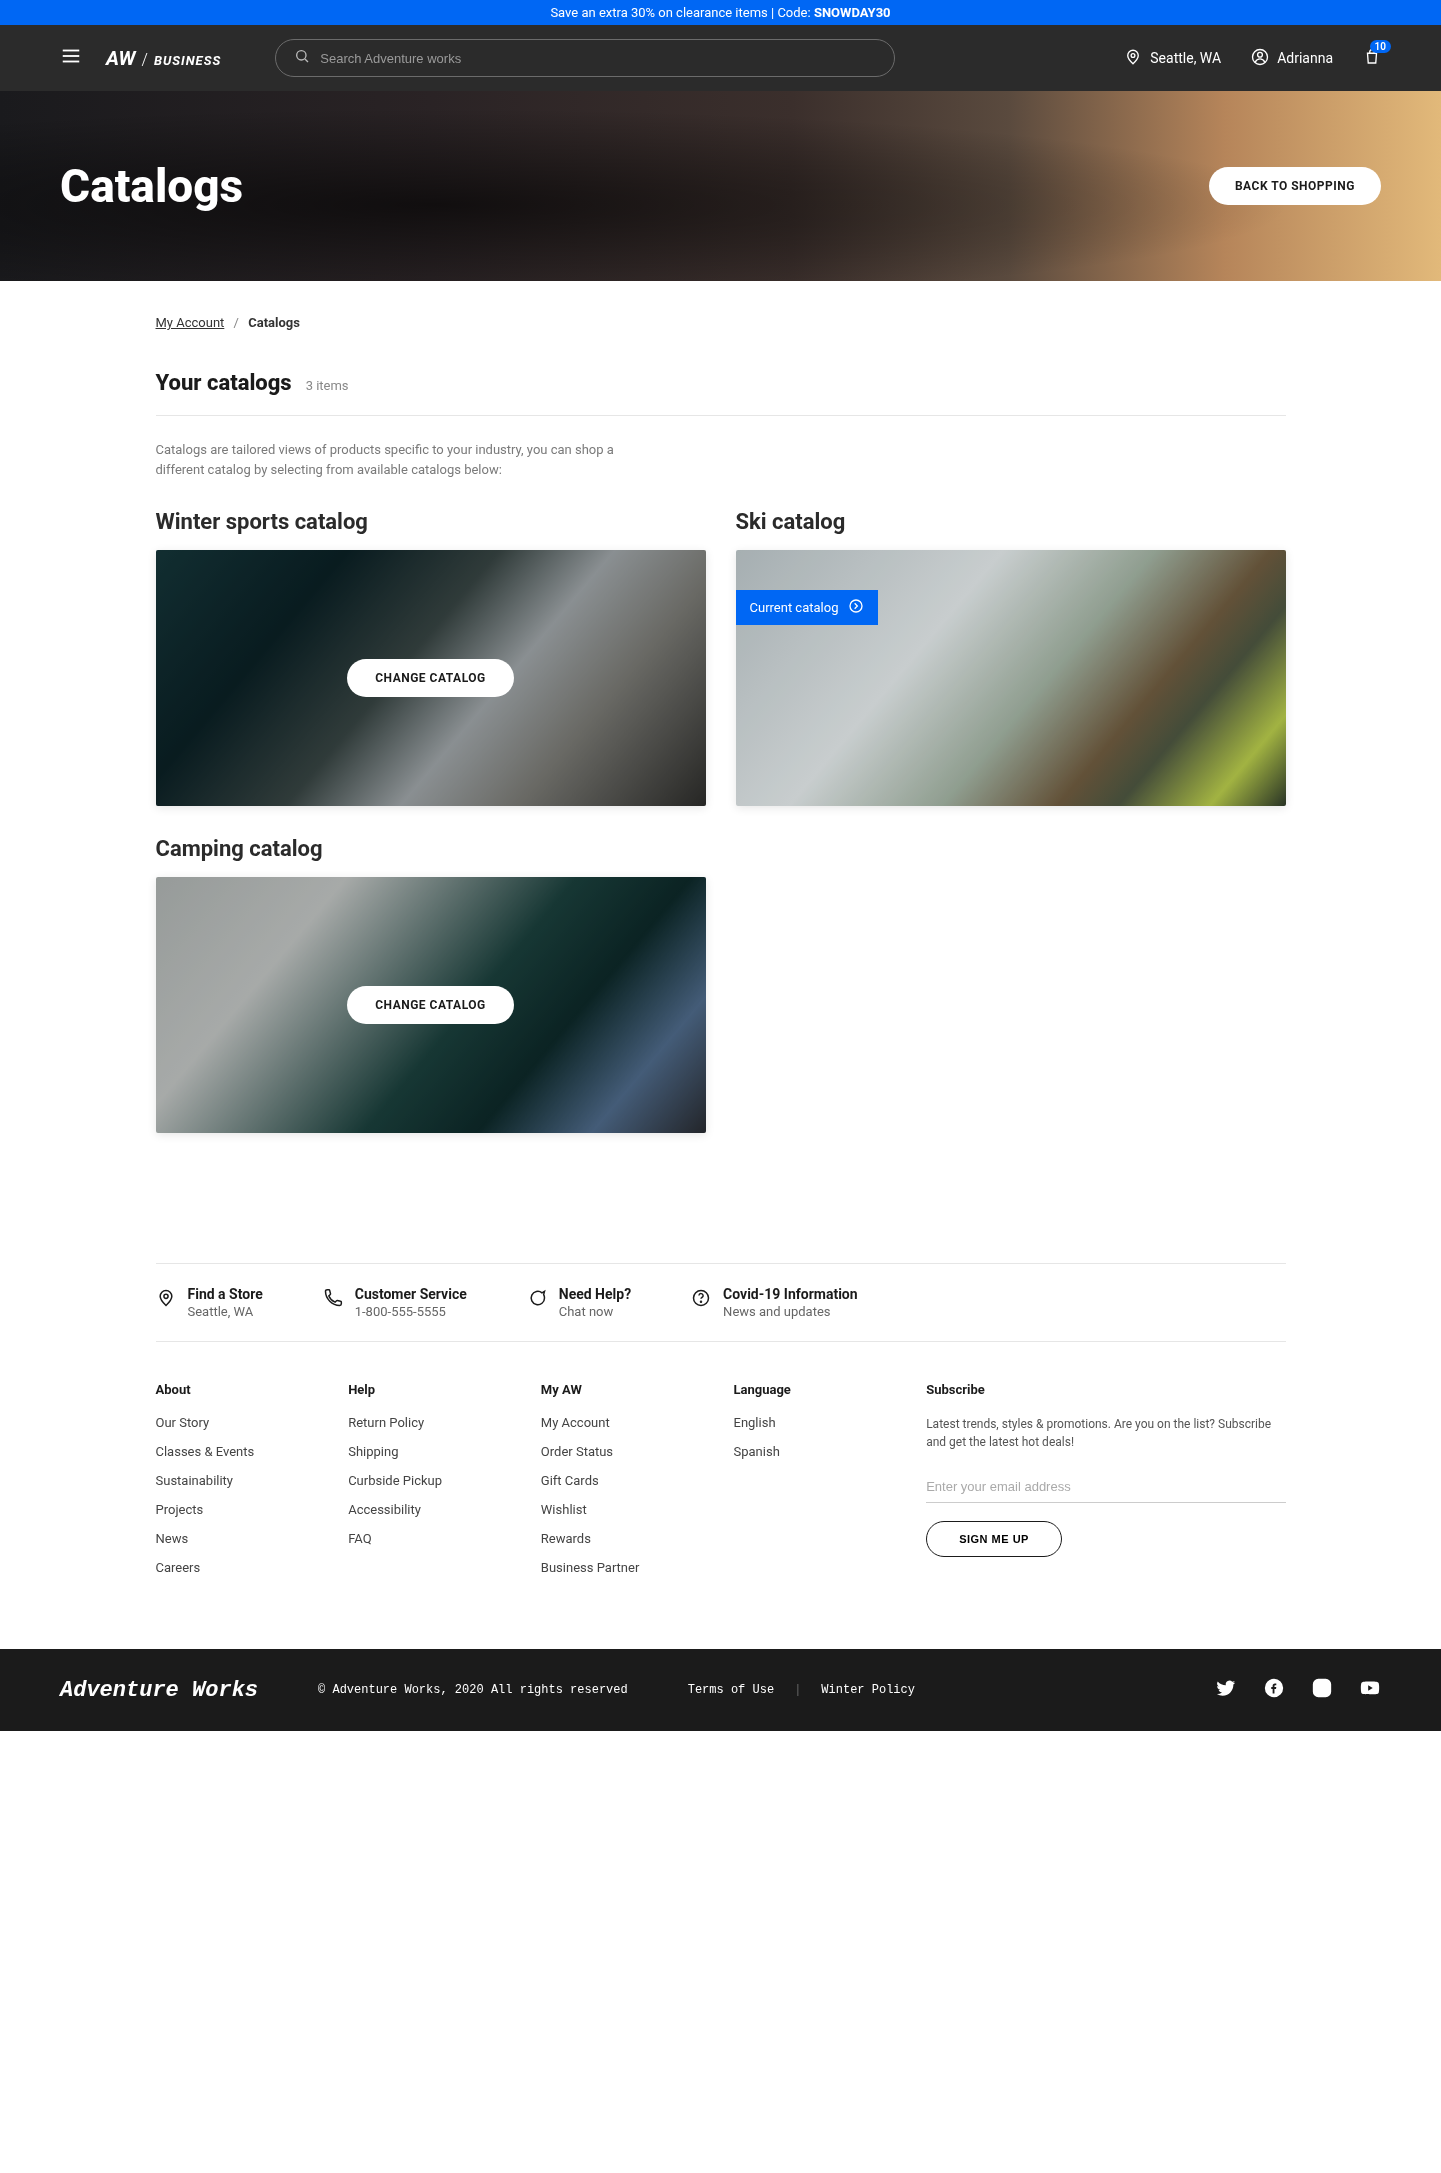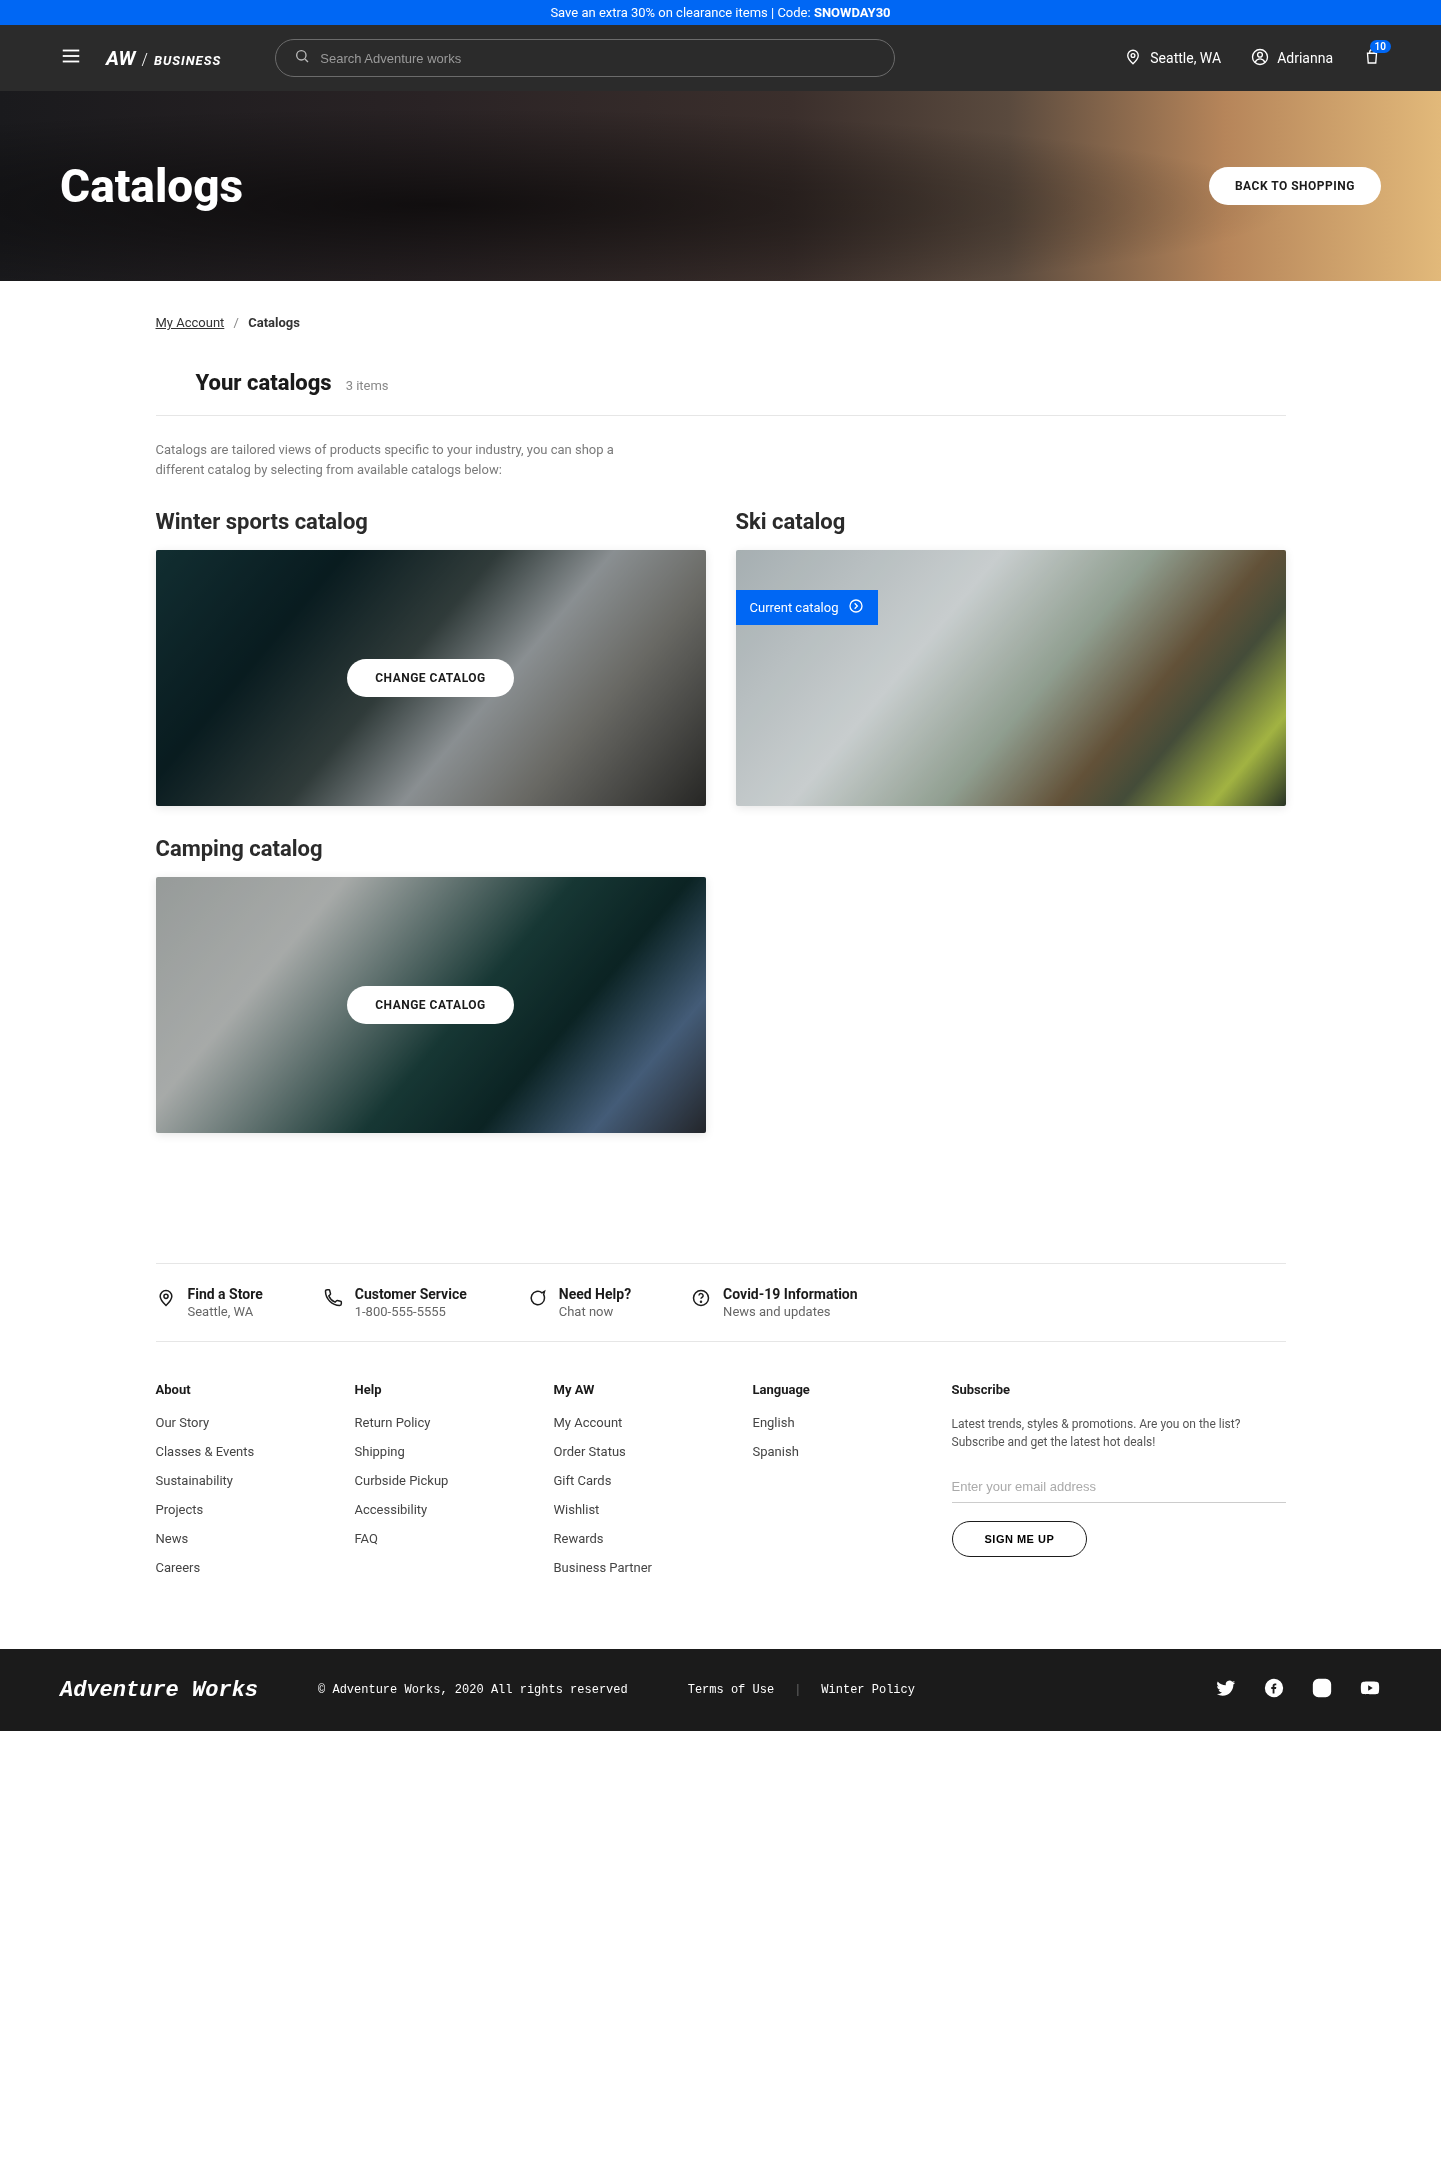--- a/index.html
+++ b/index.html
@@ -29,21 +29,21 @@
 .hero h1 { font-size:46px; font-weight:800; position:relative; }
 .hero .btn-white { position:relative; background:#fff; color:#1b1b1b; border-radius:24px; padding:12px 26px; font-size:12px; font-weight:700; letter-spacing:.5px; }
 
 .container { max-width:1250px; margin:0 auto; padding:0 60px; }
 .breadcrumb { font-size:13px; color:#333; margin:34px 0 40px; }
 .breadcrumb .bc-root { text-decoration:underline; }
 .breadcrumb .sep { margin:0 6px; color:#888; }
 .breadcrumb .bc-current { font-weight:700; }
 
 .page-title-row { display:flex; align-items:baseline; gap:14px; border-bottom:1px solid #e6e6e6; padding-bottom:20px; }
-.page-title-row h2 { font-size:22px; font-weight:800;margin-left:40px; }
+.page-title-row h2 { font-size:22px; font-weight:800; }
 .page-title-row .count { font-size:13px; color:#888; }
 
 .intro { font-size:13px; color:#7a7a7a; max-width:500px; margin:24px 0 30px; line-height:1.5; }
 
 .catalog-grid { display:grid; grid-template-columns:1fr 1fr; gap:30px; }
 .catalog h3 { font-size:22px; font-weight:700; margin-bottom:16px; color:#2b2b2b; }
 .card { position:relative; height:256px; border-radius:2px; overflow:hidden; display:flex; align-items:center; justify-content:center; box-shadow:0 2px 10px rgba(0,0,0,.1); }
 .card.winter { background:linear-gradient(130deg,#1c474c 0%, #0e2b31 25%, #4a5b59 45%, #d4dce0 60%, #a3a39c 75%, #3b3b38 100%); }
 .card.winter::after { content:""; position:absolute; inset:0; background:rgba(0,0,0,.35); }
 .card.ski { background:linear-gradient(130deg,#b9c3c6 0%, #dfe5e6 35%, #a0b0a0 55%, #6e5b3f 70%, #4c5540 78%, #b5c84a 90%, #2e3a2a 100%); }
@@ -53,21 +53,21 @@
 .card .btn-white { position:relative; z-index:2; background:#fff; color:#1b1b1b; border-radius:24px; padding:12px 28px; font-size:12px; font-weight:700; letter-spacing:.5px; }
 .current-chip { position:absolute; top:40px; left:0; z-index:2; background:#0067f4; color:#fff; font-size:13px; padding:8px 14px; display:flex; align-items:center; gap:10px; }
 .current-chip svg { width:16px; height:16px; }
 
 .support-row { display:flex; gap:60px; border-top:1px solid #e6e6e6; border-bottom:1px solid #e6e6e6; padding:22px 0; margin-top:130px; }
 .support-item { display:flex; gap:12px; align-items:flex-start; }
 .support-item svg { width:20px; height:20px; margin-top:2px; flex-shrink:0; }
 .support-item .st-title { font-weight:700; font-size:14px; }
 .support-item .st-sub { font-size:13px; color:#666; margin-top:2px; }
 
-.footer-cols { display:grid; grid-template-columns:1fr 1fr 1fr 1fr 2fr; gap:32px; padding:40px 0 60px; }
+.footer-cols { display:grid; grid-template-columns:1fr 1fr 1fr 1fr 2fr; gap:13px; padding:40px 0 60px; }
 .footer-cols h4 { font-size:13px; font-weight:700; margin-bottom:18px; }
 .footer-cols ul { list-style:none; }
 .footer-cols li { font-size:13px; color:#444; margin-bottom:14px; }
 .sub-desc { font-size:12px; color:#555; line-height:1.5; margin-bottom:20px; }
 .email-input { width:100%; border:none; border-bottom:1px solid #ccc; padding:8px 0; font-size:13px; outline:none; margin-bottom:18px; }
 .email-input::placeholder { color:#aaa; }
 .signup { border:1px solid #1b1b1b; background:#fff; border-radius:24px; padding:11px 32px; font-size:11px; font-weight:700; letter-spacing:.5px; cursor:pointer; }
 
 .footer-bar { background:#1b1b1b; color:#fff; padding:28px 60px; display:flex; align-items:center; gap:60px; font-size:12px;font-family:Liberation Mono, monospace; }
 .footer-bar .fb-logo { font-size:22px; font-weight:800; font-style:italic; }

